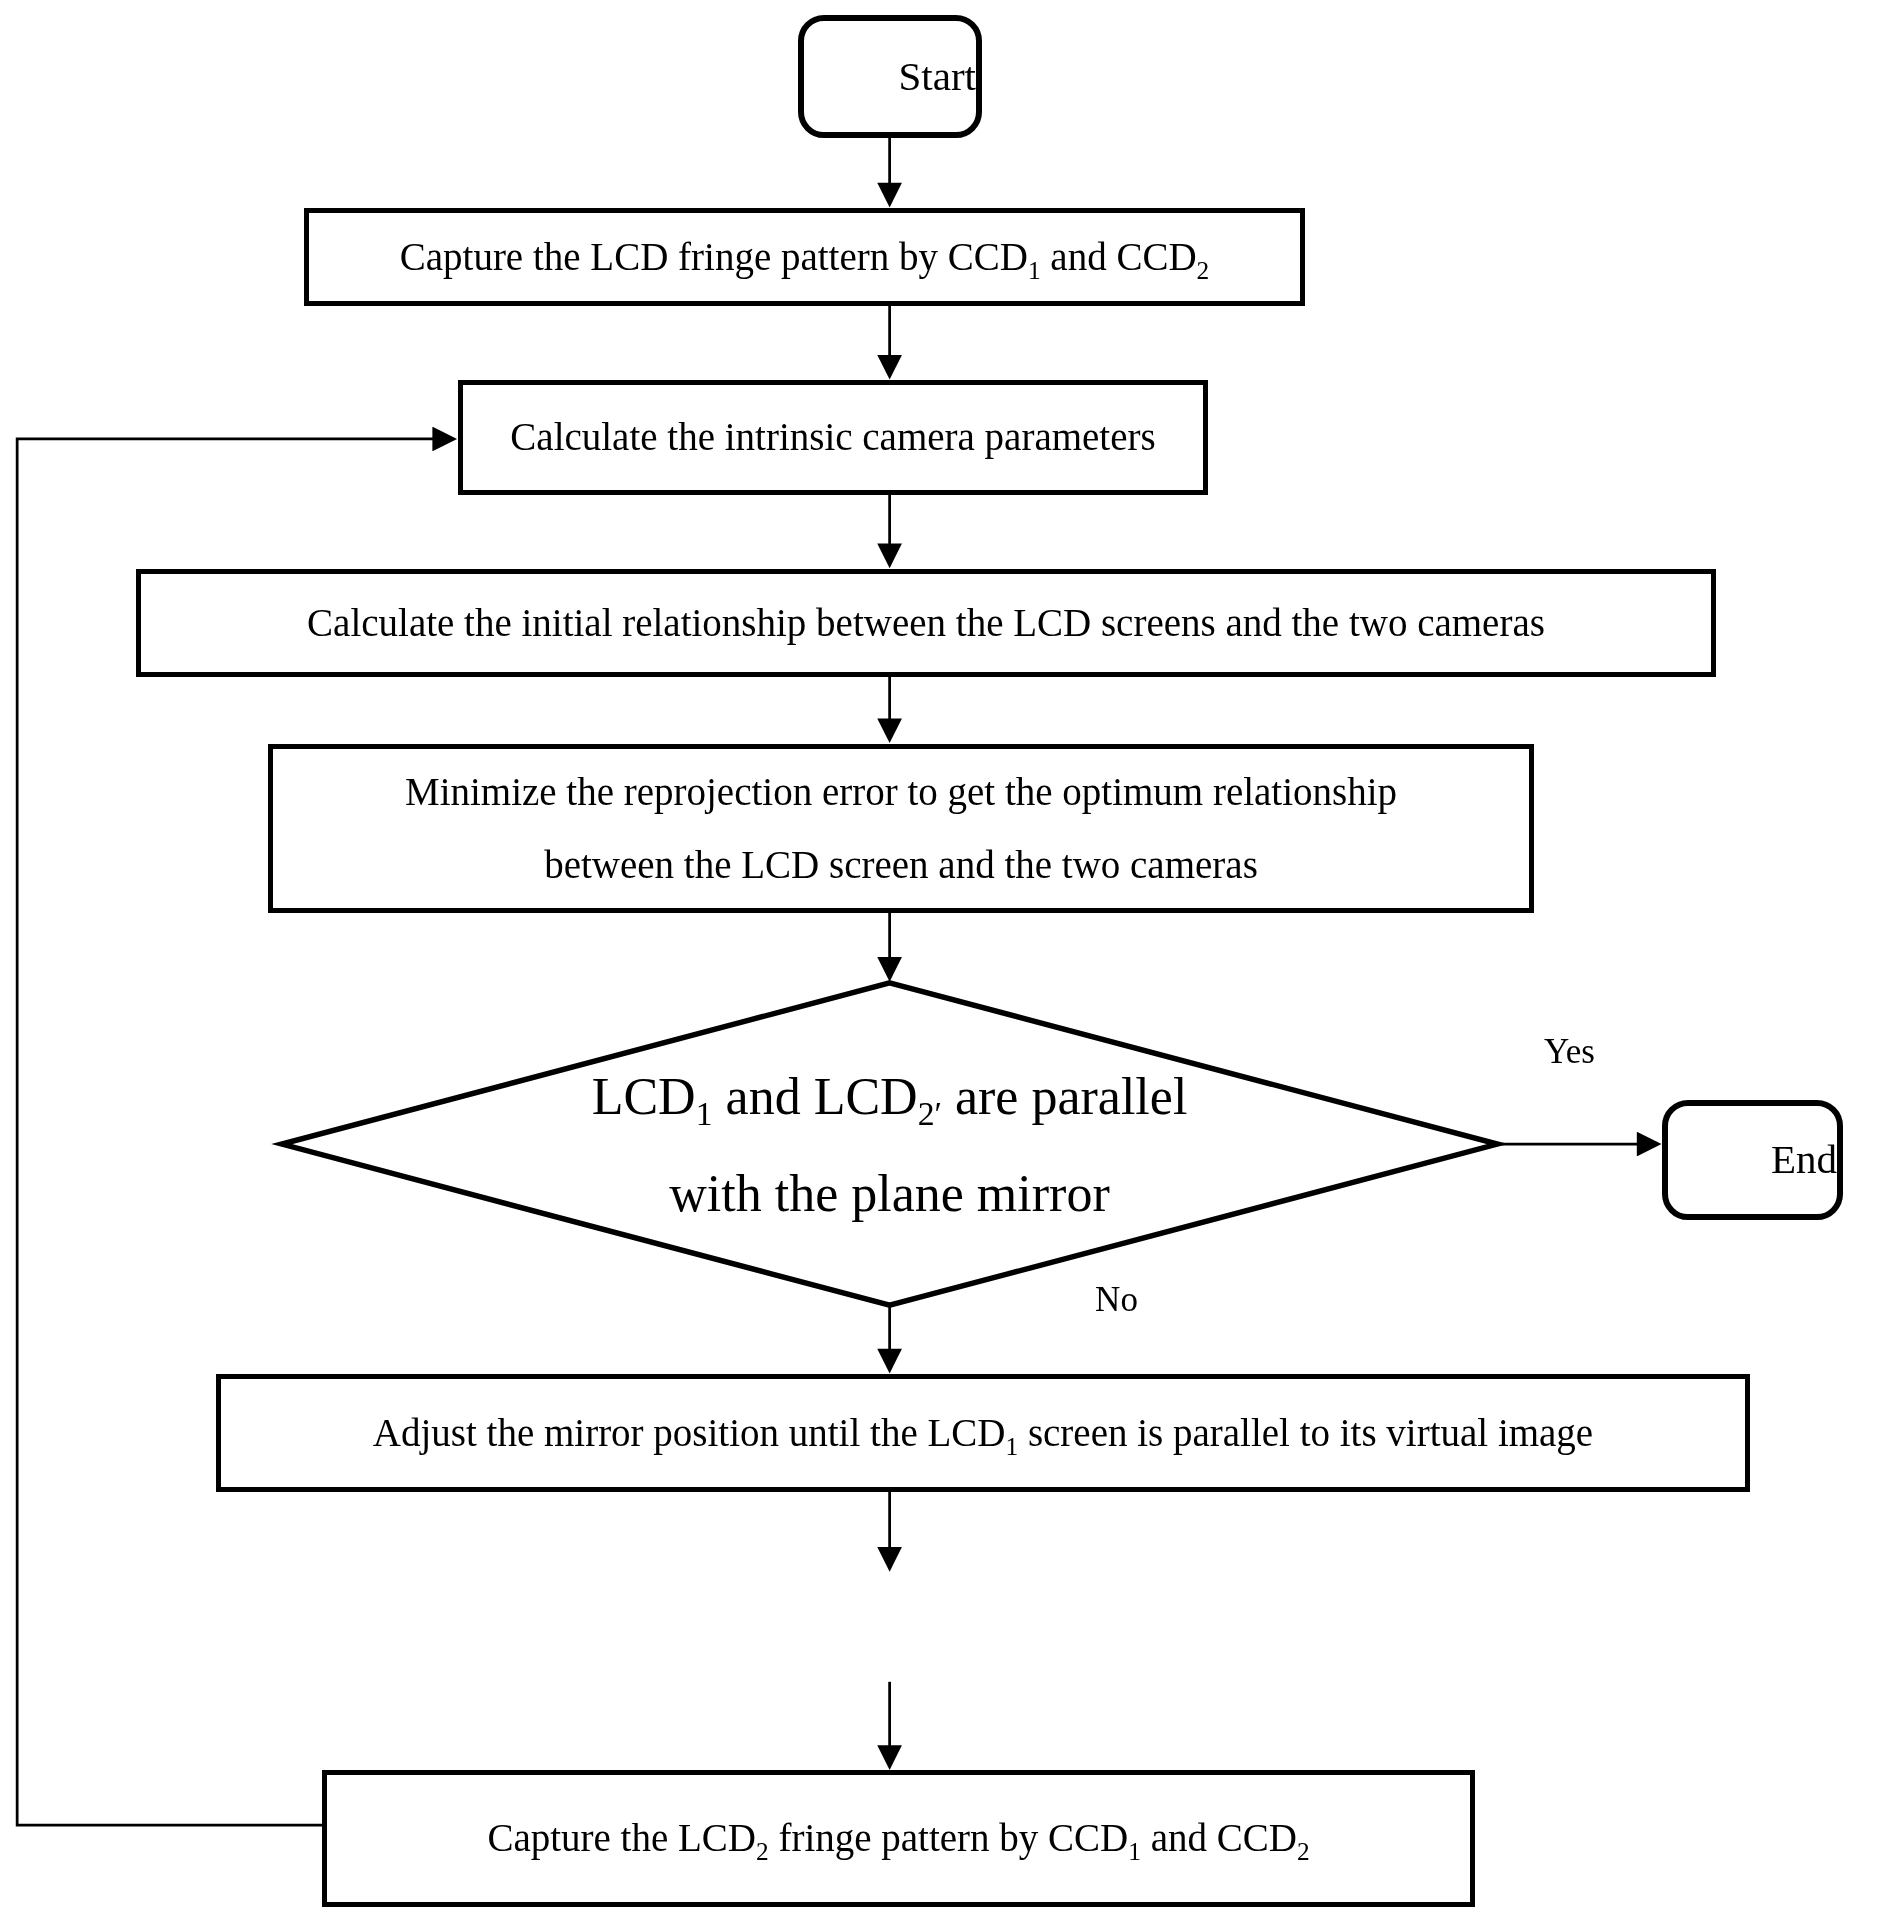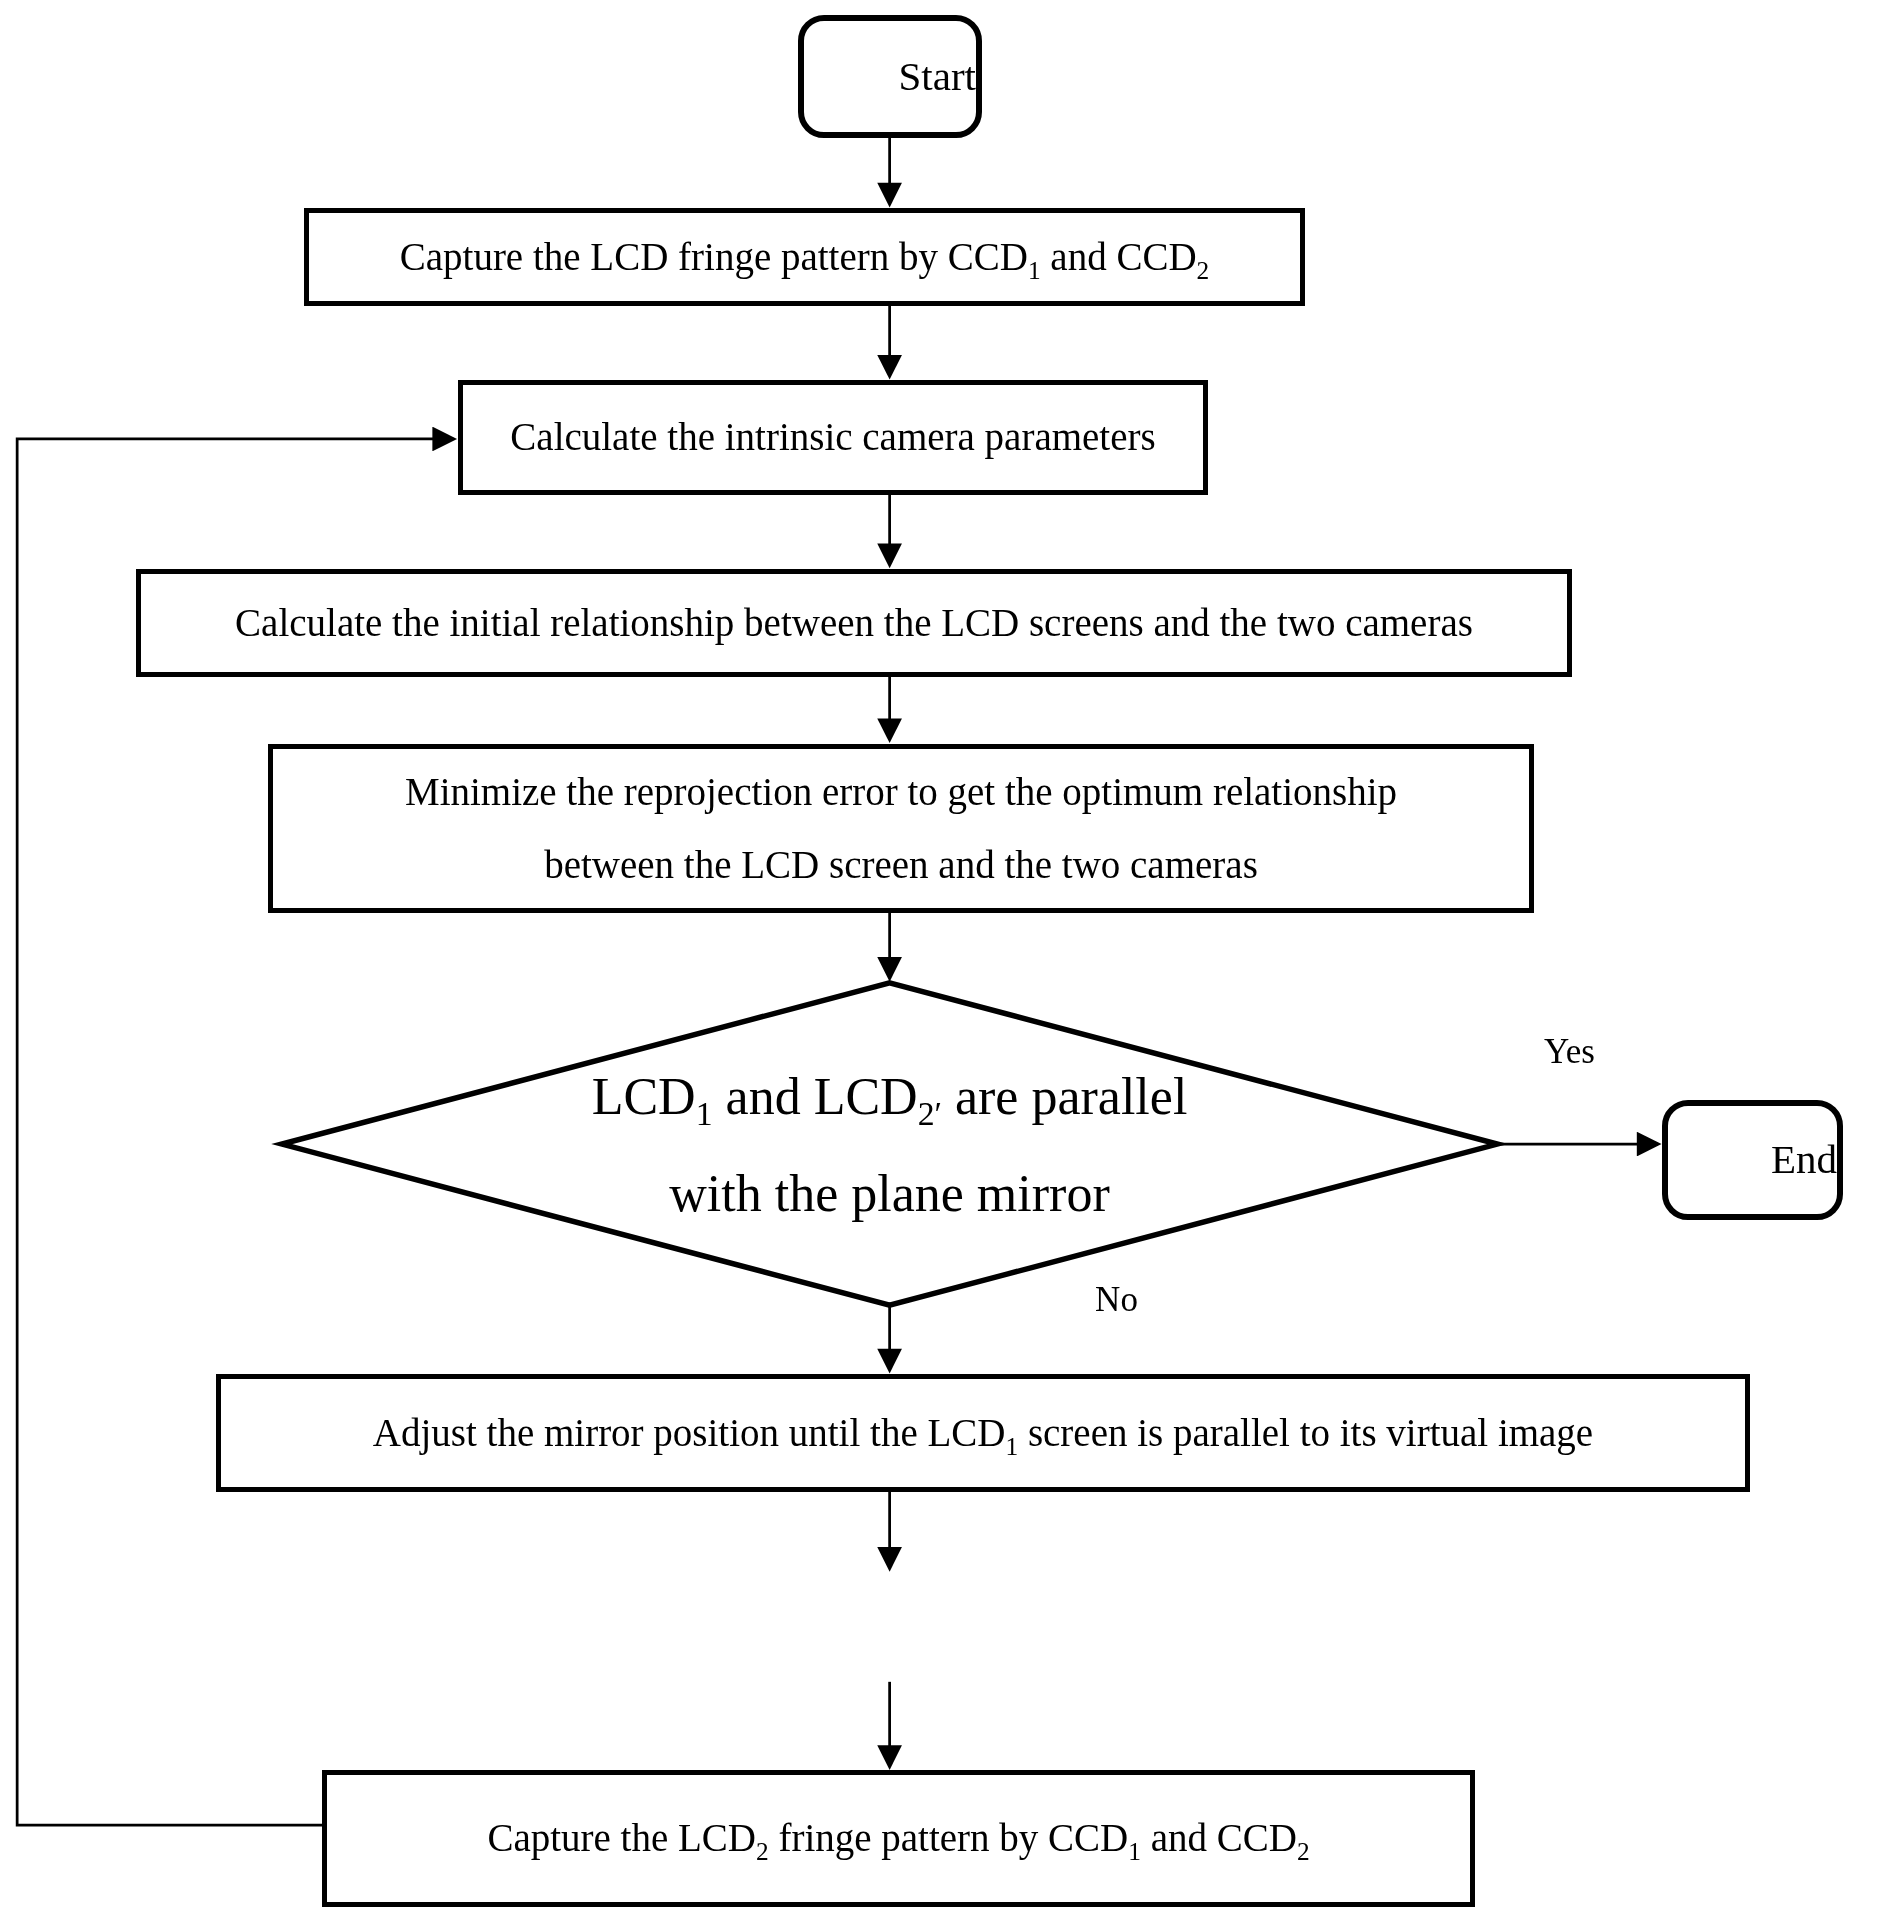--- a/index.html
+++ b/index.html
@@ -92,21 +92,21 @@
   </div>
 
   <div class="node" style="left:295px; top:208px; width:1001px; height:98px;margin-left:9px;">
     <span>Capture the LCD fringe pattern by CCD<sub>1</sub> and CCD<sub>2</sub></span>
   </div>
 
   <div class="node" style="left:458px; top:380px; width:750px; height:115px;">
     <span>Calculate the intrinsic camera parameters</span>
   </div>
 
-  <div class="node" style="left:136px; top:569px; width:1436px; height:108px;">
+  <div class="node" style="left:136px; top:569px; width:1580px; height:108px;">
     <span>Calculate the initial relationship between the LCD screens and the two cameras</span>
   </div>
 
   <div class="node twoline" style="left:268px; top:744px; width:1266px; height:169px;">
     <span>Minimize the reprojection error to get the optimum relationship</span>
     <span>between the LCD screen and the two cameras</span>
   </div>
 
   <div class="diamond-text" style="left:478px; top:1046px; width:823px; height:199px;">
     <span>LCD<sub>1</sub> and LCD<sub>2′</sub> are parallel</span>

